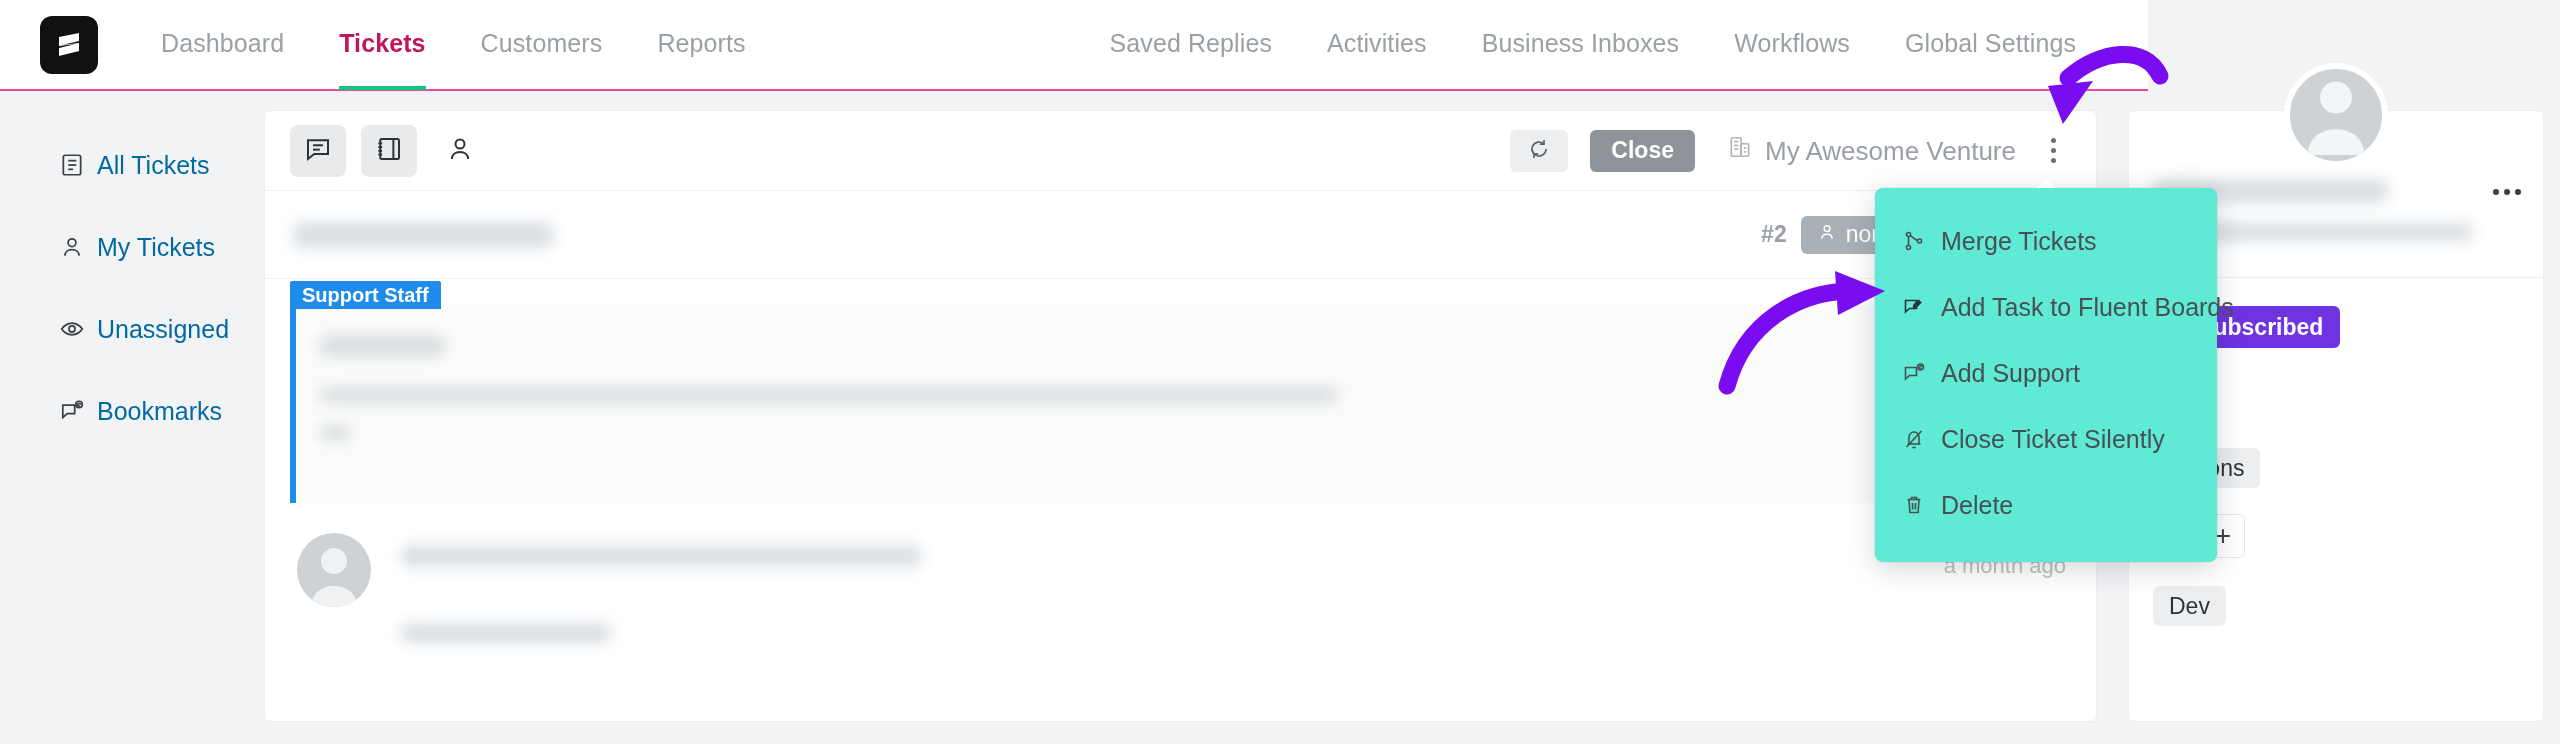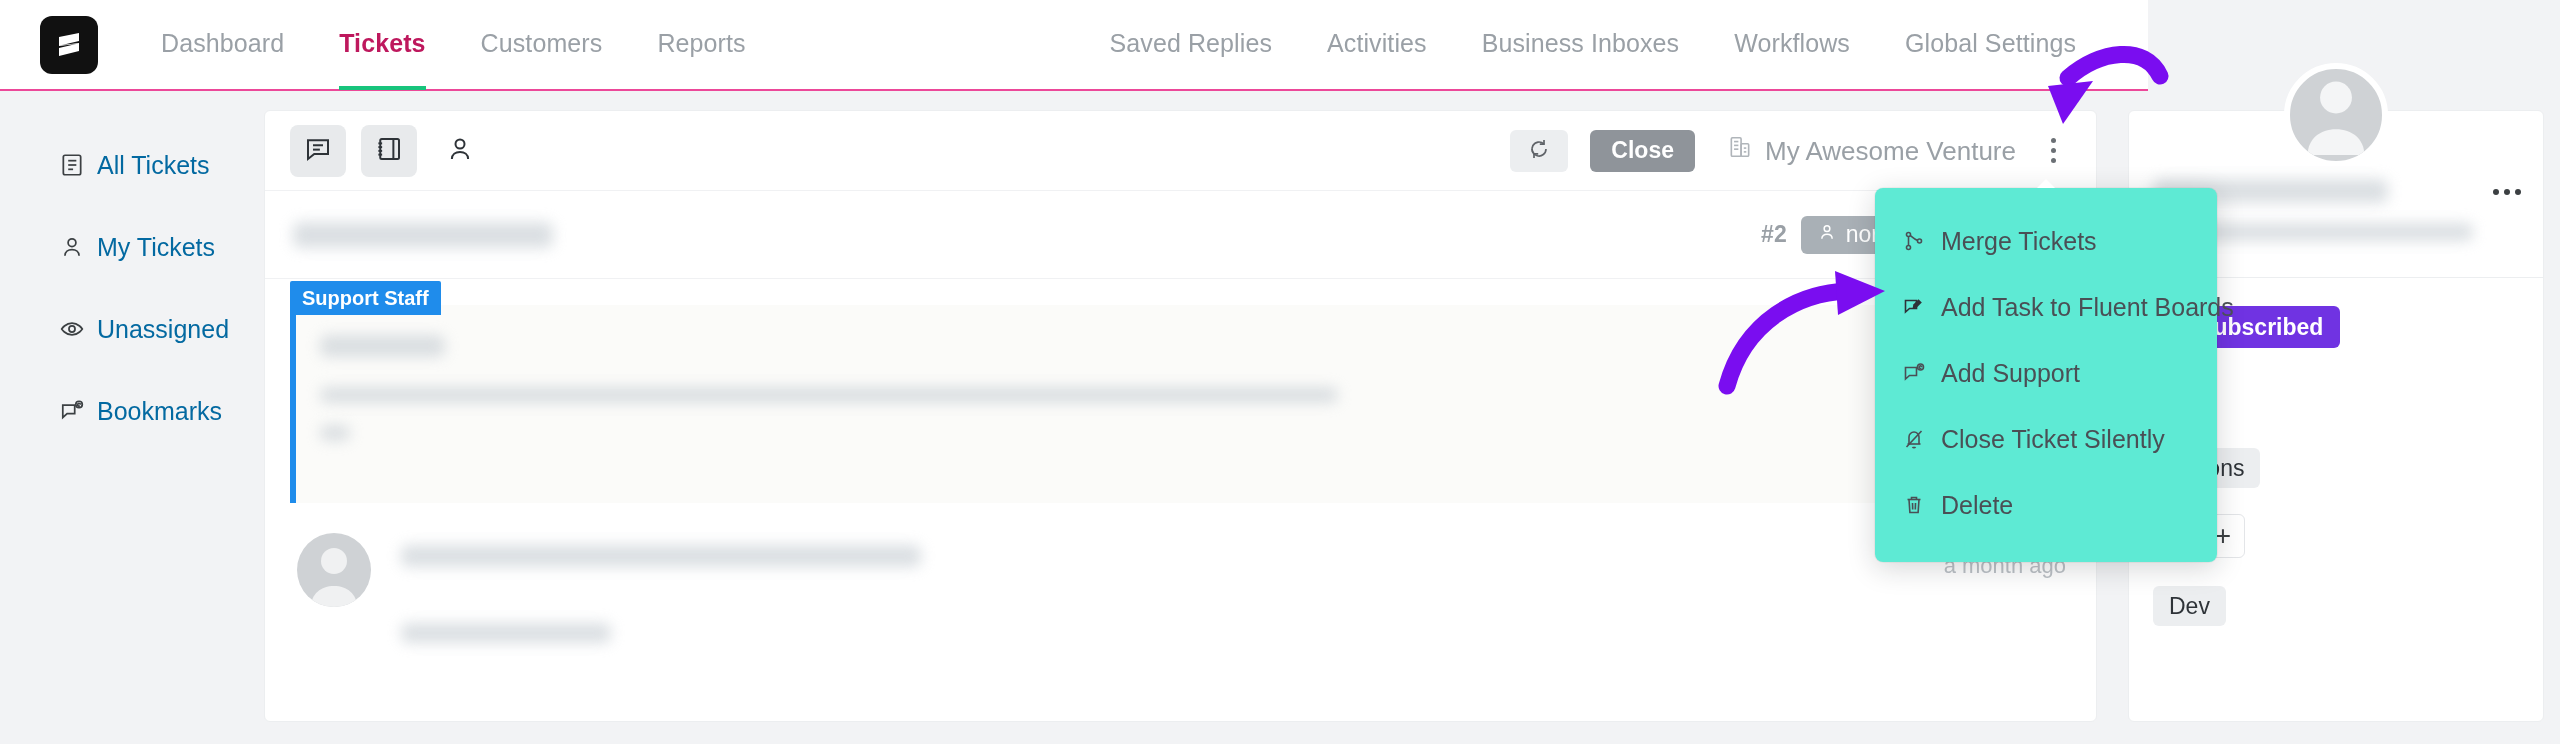--- a/index.html
+++ b/index.html
@@ -99,21 +99,21 @@
   }
   .badge-blur { width: 120px; height: 38px; border-radius: 6px; }
 
   
   .msg-wrap { position: relative; padding: 26px 30px 0 25px; }
   .msg {
     position: relative; background: #fbfbf9; border-left: 6px solid #1f8ceb;
     min-height: 198px; padding: 30px 26px 22px 24px;
   }
   .staff-badge {
-    position: absolute; top: -24px; left: -6px; height: 34px; background: #1f8ceb;
+    position: absolute; top: -24px; left: -6px; height: 28px; background: #1f8ceb;
     color: #fff; font-size: 20px; font-weight: 600; padding: 5px 12px;
     display: flex; align-items: center; border-radius: 2px 2px 0 0;
   }
   .m-name { width: 125px; height: 22px; margin-bottom: 30px; }
   .m-line1 { width: 1018px; height: 16px; margin-bottom: 22px; }
   .m-line2 { width: 30px; height: 16px; }
 
   
   .comment { display: flex; padding: 30px 30px 0 32px; }
   .c-avatar {

